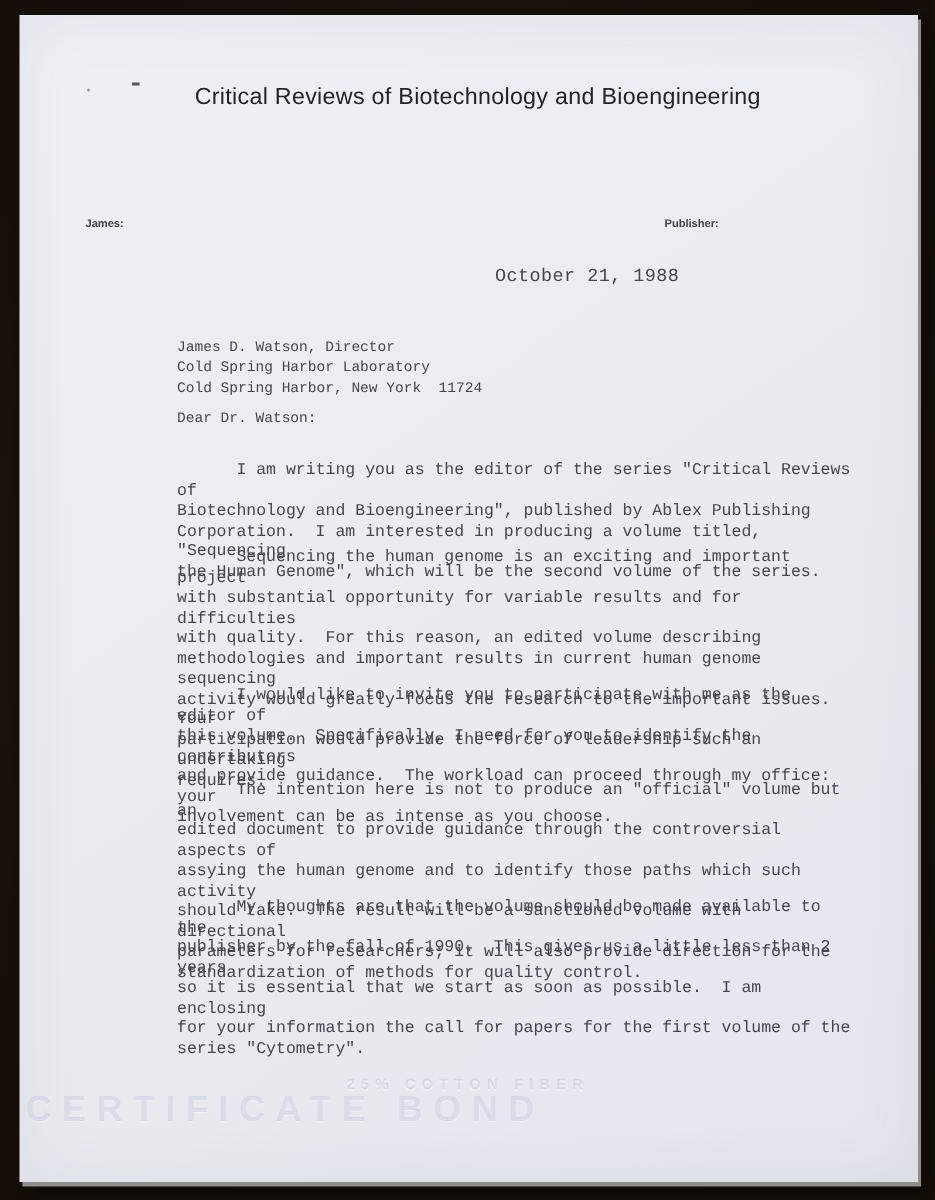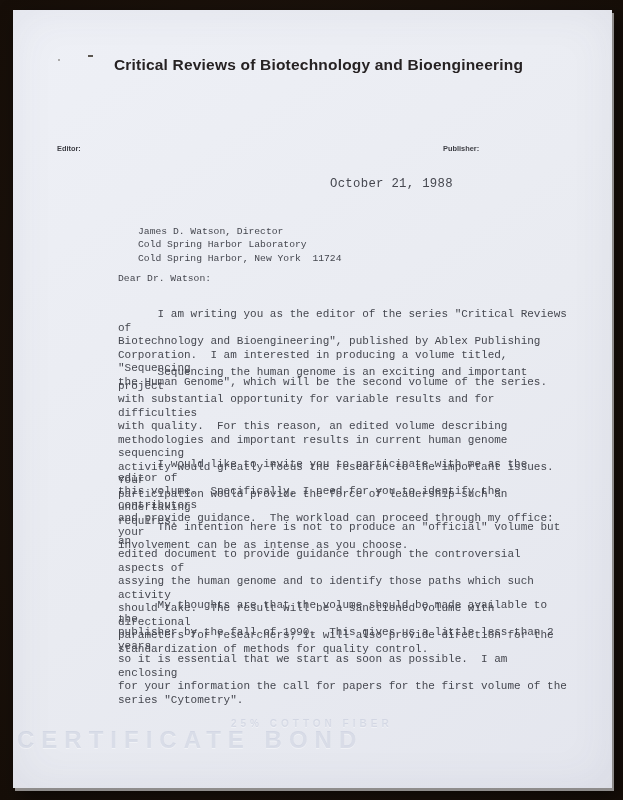--- a/index.html
+++ b/index.html
@@ -31,21 +31,21 @@
       6px 8px 18px rgba(0,0,0,0.55);
   }
   .masthead {
     position: absolute;
     top: 46px;
     left: 0;
     right: 0;
     padding-left: 12px;
     text-align: center;
     font-family: "Liberation Sans", sans-serif;
-    font-weight: bold;
+    font-weight: normal;
     font-size: 15.5px;
     letter-spacing: 0.2px;
     color: #262223;
   }
   .artifact {
     position: absolute;
     background: #5a554f;
   }
   .a1 { left: 75px; top: 45px; width: 5px; height: 2px; }
   .a2 { left: 45px; top: 49px; width: 2px; height: 2px; border-radius: 50%; opacity: .6; }
@@ -72,21 +72,20 @@
     top: 167px;
     font-size: 12.3px;
     letter-spacing: 0.3px;
   }
   .recipient {
     position: absolute;
     left: 105px;
     top: 215px;
     font-size: 9.7px;
     line-height: 13.4px;
-    margin-left: 20px;
   }
   .salutation {
     position: absolute;
     left: 105px;
     top: 262px;
     font-size: 9.7px;
     line-height: 13.4px;
   }
   .para {
     position: absolute;
@@ -130,21 +129,21 @@
 
     <div class="watermark wm1">CERTIFICATE BOND</div>
     <div class="watermark wm2">25% COTTON FIBER</div>
 
     <div class="artifact a1"></div>
     <div class="artifact a2"></div>
 
     <div class="masthead">Critical Reviews of Biotechnology and Bioengineering</div>
 
     <div class="info-block editor-block">
-      <div class="block-label">Editor:</div>
+      <div class="block-label">James:</div>
     </div>
 
     <div class="info-block publisher-block">
       <div class="block-label">Publisher:</div>
     </div>
 
     <div class="mono date">October 21, 1988</div>
 
     <div class="mono recipient">James D. Watson, Director
 Cold Spring Harbor Laboratory

